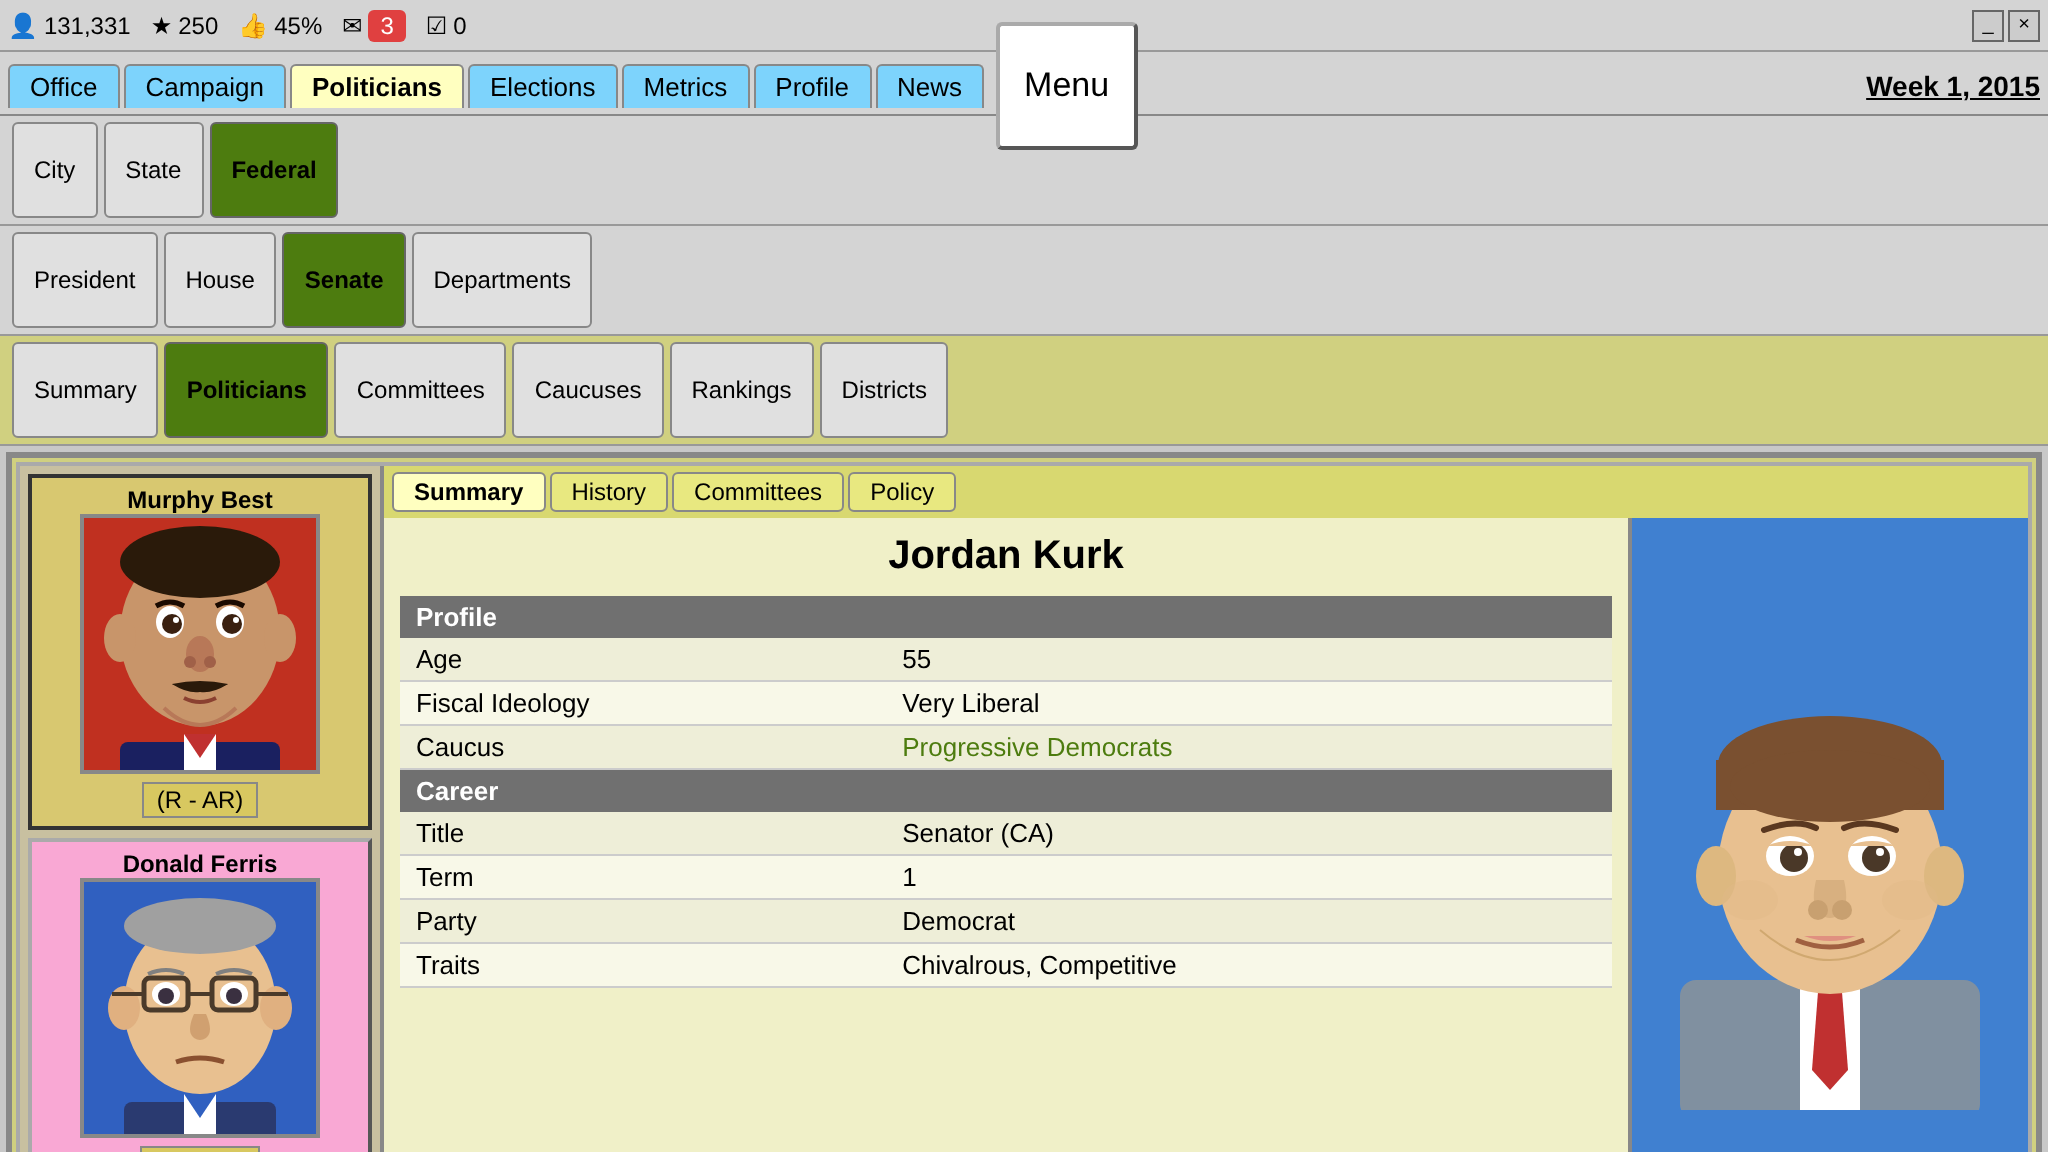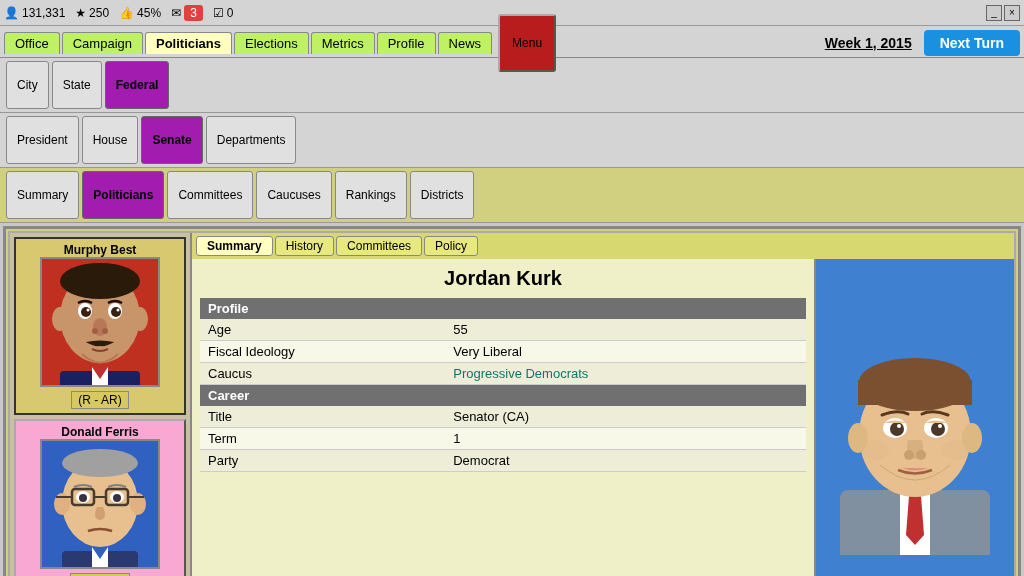--- a/index.html
+++ b/index.html
@@ -41,21 +41,21 @@
       align-items: center;
       background: #d4d4d4;
       padding: 3px 4px 0;
       border-bottom: 1px solid #888;
       height: 32px;
     }
     .nav-tab {
       padding: 3px 10px;
       border: 1px solid #888;
       border-bottom: none;
-      background: #bef264;
+      background: #7dd3fc;
       cursor: pointer;
       margin-right: 2px;
       border-radius: 3px 3px 0 0;
       font-size: 13px;
     }
     .nav-tab.active {
       background: #ffffc0;
       font-weight: bold;
     }
     .nav-tab.bold { font-weight: bold; }
@@ -70,24 +70,24 @@
       color: white;
       border: none;
       padding: 5px 16px;
       font-size: 14px;
       font-weight: bold;
       border-radius: 4px;
       cursor: pointer;
       margin-left: 12px;
     }
     .menu-btn {
-      background: #b91c1c;
+      background: #ffffff;
       border: 2px outset #aaa;
       padding: 20px 12px;
-      font-size: 12px;
+      font-size: 17px;
       cursor: pointer;
       border-radius: 3px;
       margin-left: 4px;
     }
 
     
     .sub-nav {
       display: flex;
       padding: 3px 6px;
       background: #d4d4d4;
@@ -96,21 +96,21 @@
     }
     .sub-tab {
       padding: 16px 10px;
       border: 1px solid #888;
       background: #e0e0e0;
       cursor: pointer;
       border-radius: 3px;
       font-size: 12px;
     }
     .sub-tab.active {
-      background: #a21caf;
+      background: #4d7c0f;
       font-weight: bold;
       border-color: #666;
     }
 
     
     .left-panel {
       width: 185px;
       min-width: 185px;
       background: #c8c0a0;
       border-right: 2px solid #888;
@@ -207,21 +207,21 @@
       padding: 3px 8px;
       text-align: left;
       font-size: 13px;
     }
     .info-table td {
       padding: 3px 8px;
       border-bottom: 1px solid #ccc;
     }
     .info-table tr:nth-child(odd) td { background: #f8f8e8; }
     .info-table tr:nth-child(even) td { background: #eeeed8; }
-    .caucus-link { color: #0f766e; text-decoration: none; cursor: pointer; }
+    .caucus-link { color: #4d7c0f; text-decoration: none; cursor: pointer; }
 
     
     .portrait-area {
       width: 200px;
       min-width: 200px;
       background: #4080d0;
       display: flex;
       align-items: center;
       justify-content: center;
       border-left: 2px solid #888;
@@ -283,21 +283,20 @@
 <div class="nav-tabs">
   <div class="nav-tab">Office</div>
   <div class="nav-tab">Campaign</div>
   <div class="nav-tab active bold">Politicians</div>
   <div class="nav-tab">Elections</div>
   <div class="nav-tab">Metrics</div>
   <div class="nav-tab">Profile</div>
   <div class="nav-tab">News</div>
   <div class="menu-btn">Menu</div>
   <div class="week-display">Week 1, 2015</div>
-  <button class="next-turn-btn">Next Turn</button>
 </div>
 
 <div class="sub-nav">
   <div class="sub-tab">City</div>
   <div class="sub-tab">State</div>
   <div class="sub-tab active">Federal</div>
 </div>
 
 <div class="sub-nav">
   <div class="sub-tab">President</div>
@@ -448,20 +447,24 @@
               <td>Senator (CA)</td>
             </tr>
             <tr>
               <td>Term</td>
               <td>1</td>
             </tr>
             <tr>
               <td>Party</td>
               <td>Democrat</td>
             </tr>
+            <tr>
+              <td>Traits</td>
+              <td>Chivalrous, Competitive</td>
+            </tr>
           </tbody>
             </table>
         </div>
 
         <div class="portrait-area">
           <svg width="190" height="220" viewBox="0 0 190 220">
 
             <rect width="190" height="220" fill="#4080d0"></rect>
 
             <rect x="20" y="155" width="150" height="70" fill="#8090a0" rx="8"></rect>

